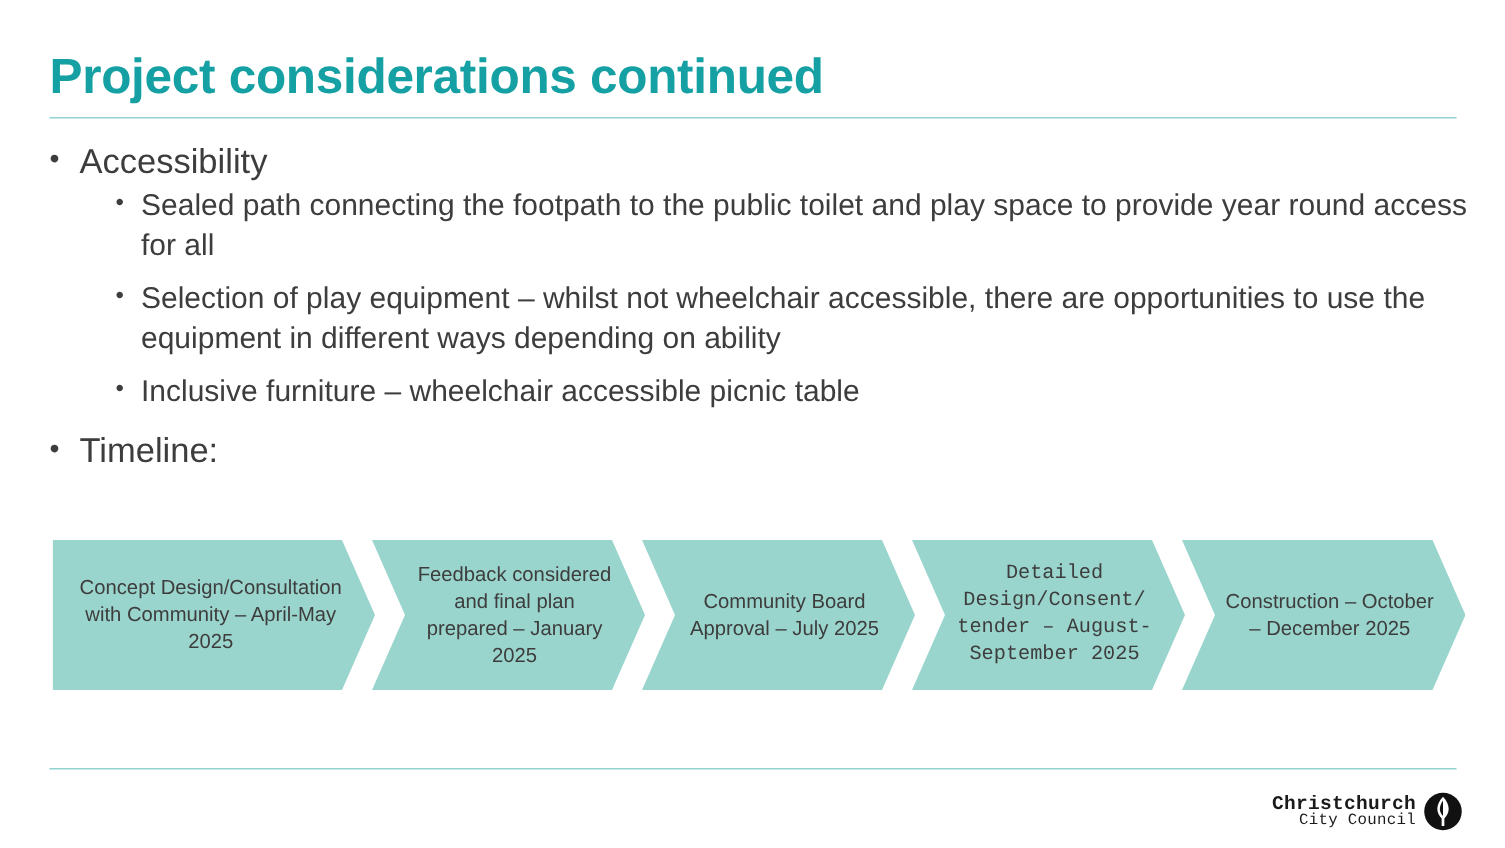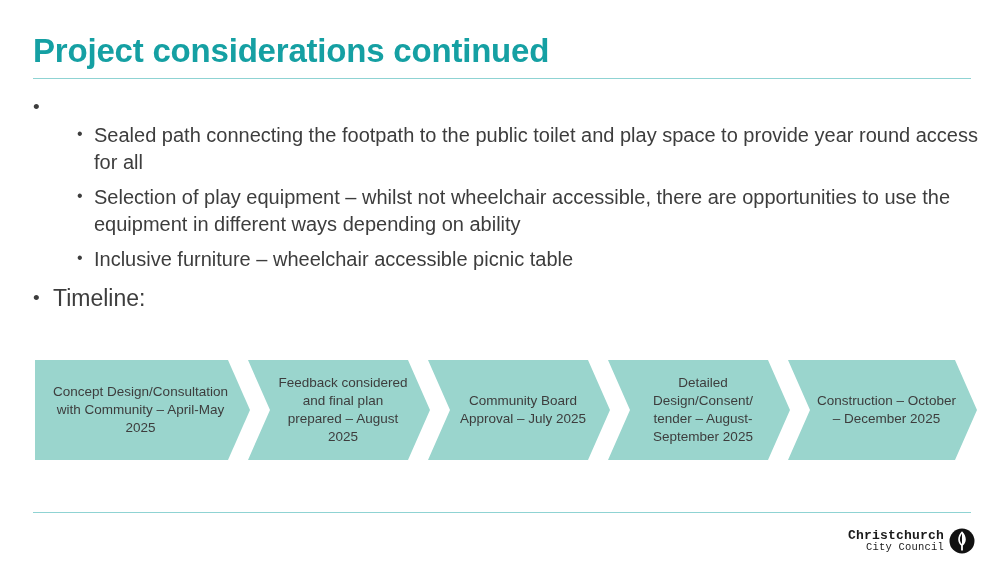--- a/index.html
+++ b/index.html
@@ -165,20 +165,21 @@
 
 <div class="slide">
 
   <div class="title">Project considerations continued</div>
   <div class="title-rule"></div>
 
   <div class="body">
 
     <div class="lvl1">
       <span class="dot">•</span>
+      <span class="txt">Accessibility</span>
     </div>
 
     <div class="lvl2">
       <span class="dot">•</span>
       <span class="txt">Sealed path connecting the footpath to the public toilet and play space to provide year round access for all</span>
     </div>
     <div class="lvl2">
       <span class="dot">•</span>
       <span class="txt">Selection of play equipment – whilst not wheelchair accessible, there are opportunities to use the equipment in different ways depending on ability</span>
     </div>
@@ -192,26 +193,26 @@
       <span class="txt">Timeline:</span>
     </div>
 
   </div>
 
   <div class="timeline">
     <div class="chev" style="flex:0 0 215px;">
       <span class="ctext">Concept Design/Consultation with Community – April-May 2025</span>
     </div>
     <div class="chev" style="flex:0 0 182px;">
-      <span class="ctext">Feedback considered and final plan prepared – August 2025</span>
+      <span class="ctext">Feedback considered and final plan prepared – January 2025</span>
     </div>
     <div class="chev" style="flex:0 0 182px;">
       <span class="ctext">Community Board Approval – July 2025</span>
     </div>
-    <div class="chev" style="flex:0 0 182px;">
+    <div class="chev" style="flex:0 0 182px;font-family:Liberation Mono, monospace;">
       <span class="ctext">Detailed Design/Consent/ tender – August-September 2025</span>
     </div>
     <div class="chev" style="flex:1 1 auto;">
       <span class="ctext">Construction – October – December 2025</span>
     </div>
   </div>
 
   <div class="footer-rule"></div>
 
   <div class="logo">

